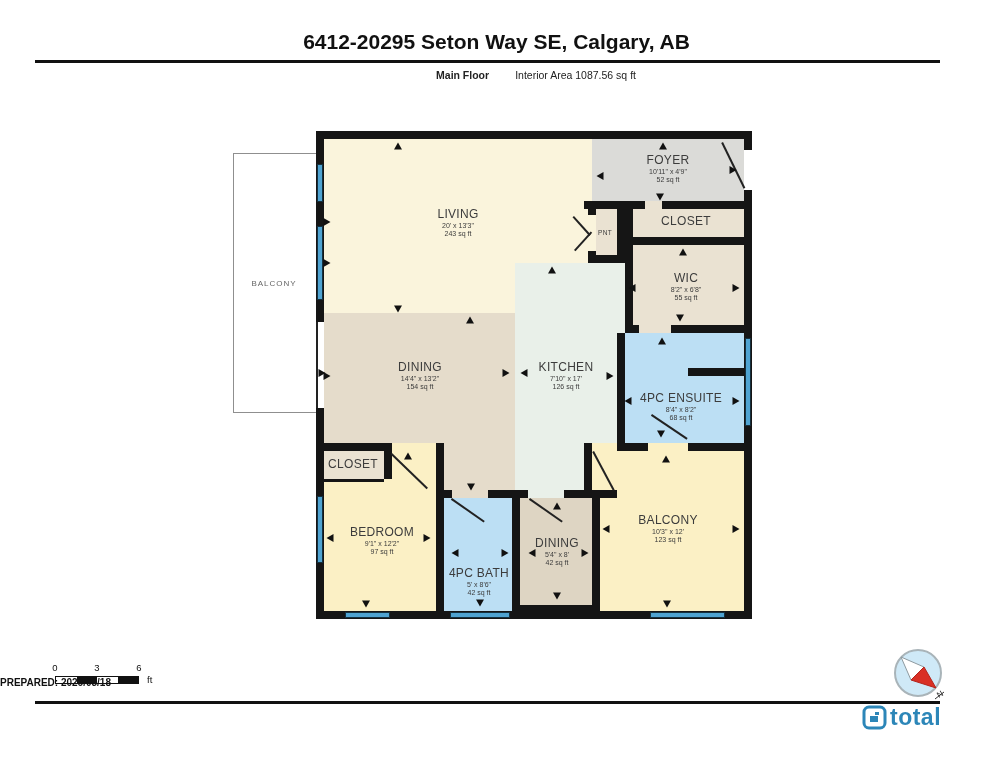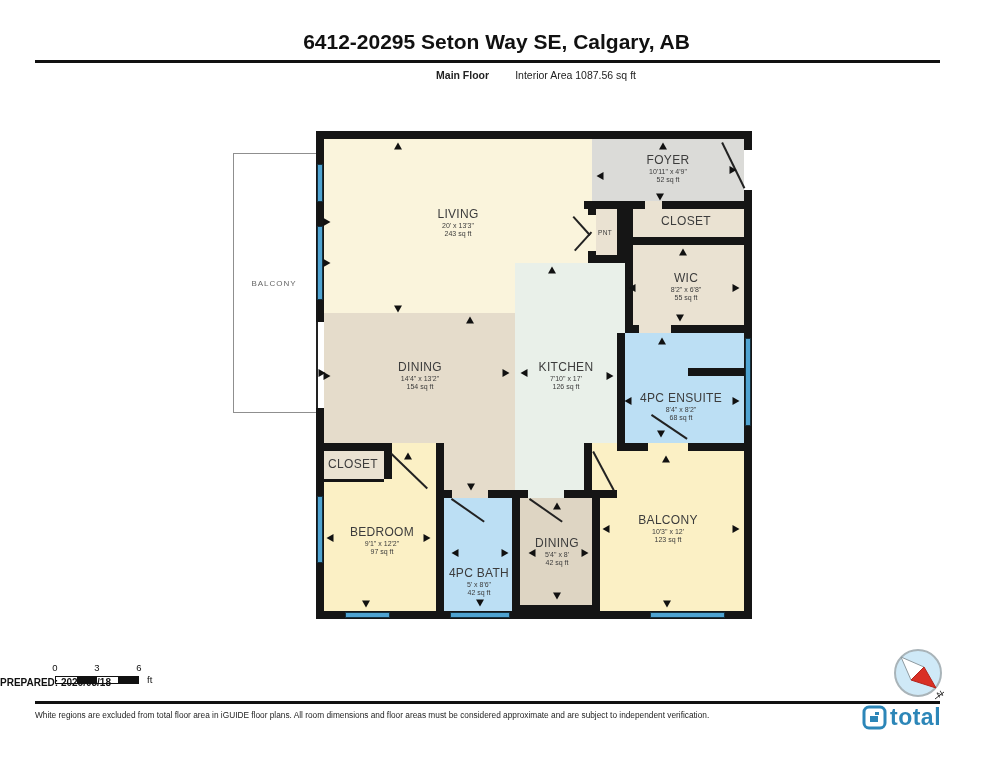--- a/index.html
+++ b/index.html
@@ -239,21 +239,20 @@
 
   <svg id="compass" width="64" height="60" viewBox="0 0 64 60">
     <circle cx="30" cy="27" r="23" fill="#CFE9F7" stroke="#A9B4B9" stroke-width="2"></circle>
     <polygon points="13,11 36,21 23,34" fill="#ffffff" stroke="#8E9AA0" stroke-width="1"></polygon>
     <polygon points="48,42 36,21 23,34" fill="#D93025" stroke="#B3241C" stroke-width="1"></polygon>
     <path d="M47,53 l9,-7" stroke="#333" stroke-width="1" fill="none"></path>
     <text x="51" y="52" font-size="8" fill="#222" transform="rotate(-33 51 52)">N</text>
   </svg>
 
   <div id="ftr-line"></div>
-  <div id="disclaimer">White regions are excluded from total floor area in iGUIDE floor plans. All room dimensions and floor areas must be considered approximate and are subject to independent verification.</div>
 
   <div id="logo">
     <svg width="25" height="25" viewBox="0 0 25 25">
       <rect x="2" y="2" width="21" height="21" rx="5" fill="none" stroke="#2C86B8" stroke-width="3"></rect>
       <rect x="8" y="11" width="8" height="6" fill="#2C86B8"></rect>
       <rect x="13" y="7" width="4" height="3" fill="#2C86B8"></rect>
     </svg>
     <span id="logo-text">total</span>
   </div>
 

